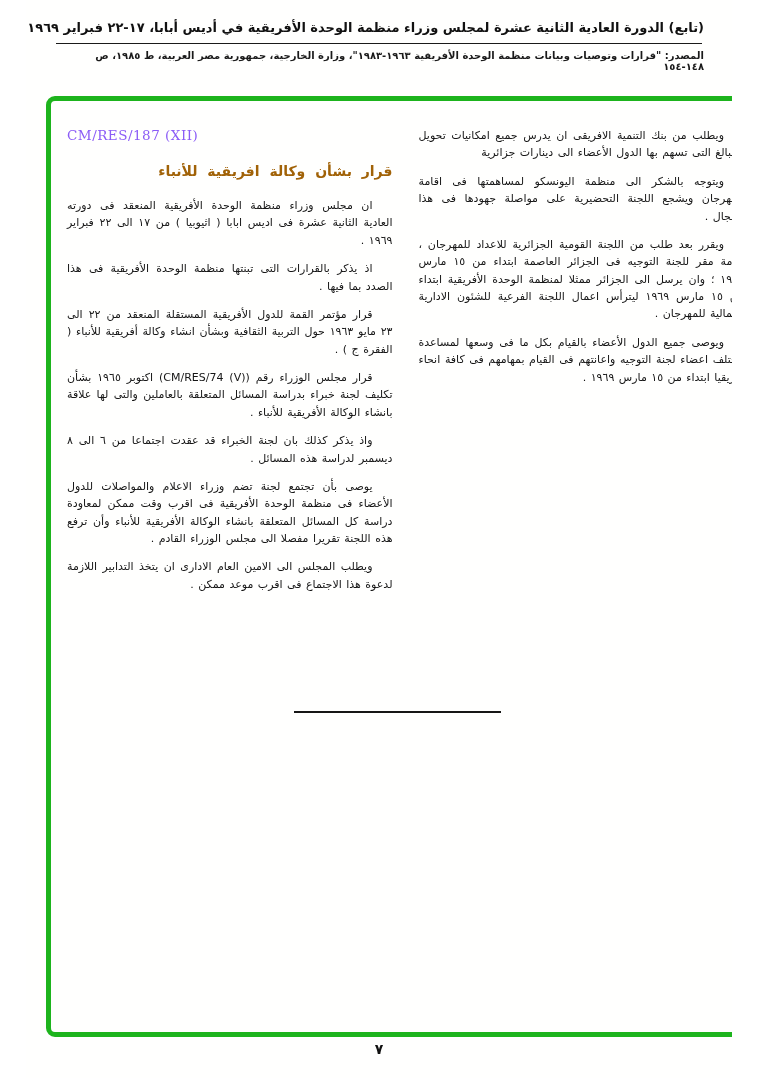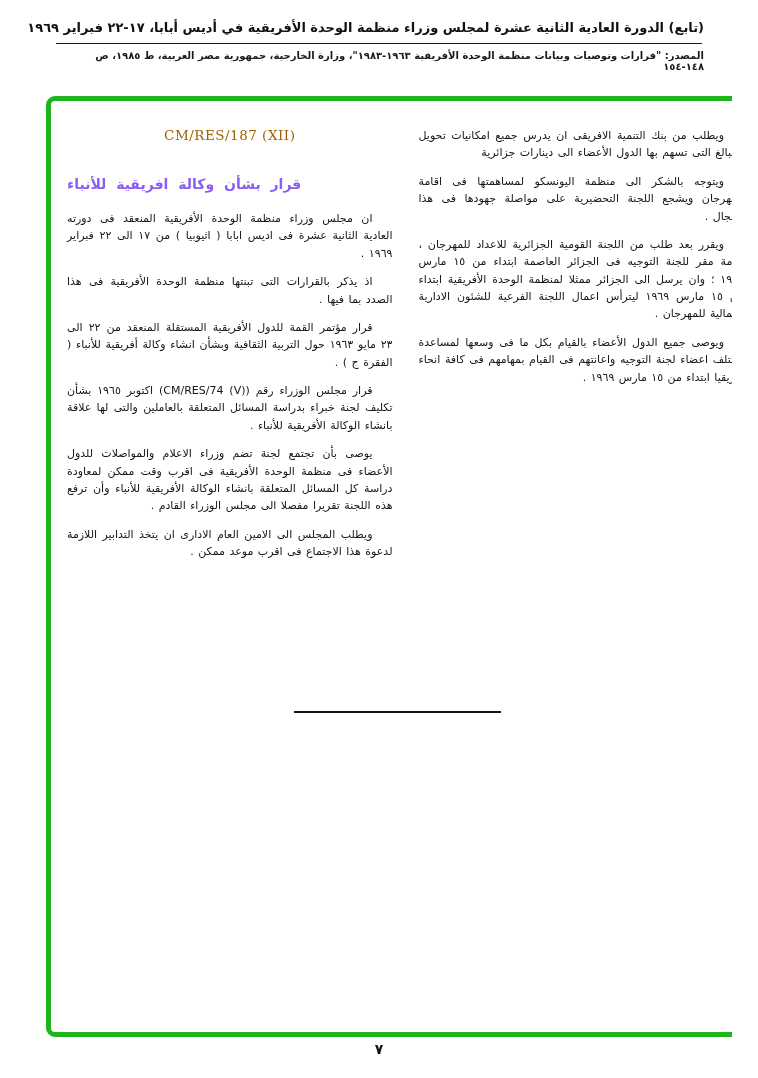--- a/index.html
+++ b/index.html
@@ -61,31 +61,31 @@
     text-indent: 20px;
     margin-bottom: 11px;
     word-spacing: 1px;
     color: #161616;
   }
   .res-code {
     font-family: "DejaVu Serif", "Liberation Serif", serif;
     font-size: 13.5px;
     letter-spacing: 0.5px;
     direction: ltr;
-    text-align: center;
-    color: #a16207;
+    text-align: left;
+    color: #8b5cf6;
     margin-bottom: 4px;
   }
   .res-title {
     font-size: 14px;
     font-weight: bold;
-    text-align: left;
+    text-align: right;
     word-spacing: 5px;
-    margin: 33px 0 18px 0;
-    color: #8b5cf6;
+    margin: 20px 0 18px 0;
+    color: #a16207;
   }
   .divider {
     position: absolute;
     left: 268px;
     top: 711px;
     width: 207px;
     border: none;
     border-top: 2px solid #161616;
   }
   .page-number {
@@ -120,20 +120,21 @@
         <p class="para">ويوصى جميع الدول الأعضاء بالقيام بكل ما فى وسعها لمساعدة مختلف اعضاء لجنة التوجيه واعانتهم فى القيام بمهامهم فى كافة انحاء افريقيا ابتداء من ١٥ مارس ١٩٦٩ .</p>
       </div>
 
       <div class="col">
         <div class="res-code">CM/RES/187 (XII)</div>
         <h2 class="res-title">قرار بشأن وكالة افريقية للأنباء</h2>
         <p class="para">ان مجلس وزراء منظمة الوحدة الأفريقية المنعقد فى دورته العادية الثانية عشرة فى اديس ابابا ( اثيوبيا ) من ١٧ الى ٢٢ فبراير ١٩٦٩ .</p>
         <p class="para">اذ يذكر بالقرارات التى تبنتها منظمة الوحدة الأفريقية فى هذا الصدد بما فيها .</p>
         <p class="para">قرار مؤتمر القمة للدول الأفريقية المستقلة المنعقد من ٢٢ الى ٢٣ مايو ١٩٦٣ حول التربية الثقافية وبشأن انشاء وكالة أفريقية للأنباء ( الفقرة ج ) .</p>
         <p class="para">قرار مجلس الوزراء رقم (CM/RES/74 (V)) اكتوبر ١٩٦٥ بشأن تكليف لجنة خبراء بدراسة المسائل المتعلقة بالعاملين والتى لها علاقة بانشاء الوكالة الأفريقية للأنباء .</p>
+        <p class="para">واذ يذكر كذلك بان لجنة الخبراء قد عقدت اجتماعا من ٦ الى ٨ ديسمبر لدراسة هذه المسائل .</p>
         <p class="para">يوصى بأن تجتمع لجنة تضم وزراء الاعلام والمواصلات للدول الأعضاء فى منظمة الوحدة الأفريقية فى اقرب وقت ممكن لمعاودة دراسة كل المسائل المتعلقة بانشاء الوكالة الأفريقية للأنباء وأن ترفع هذه اللجنة تقريرا مفصلا الى مجلس الوزراء القادم .</p>
         <p class="para">ويطلب المجلس الى الامين العام الادارى ان يتخذ التدابير اللازمة لدعوة هذا الاجتماع فى اقرب موعد ممكن .</p>
       </div>
 
     </div>
   </div>
 
   <hr class="divider">
 
   <div class="page-number">٧</div>

